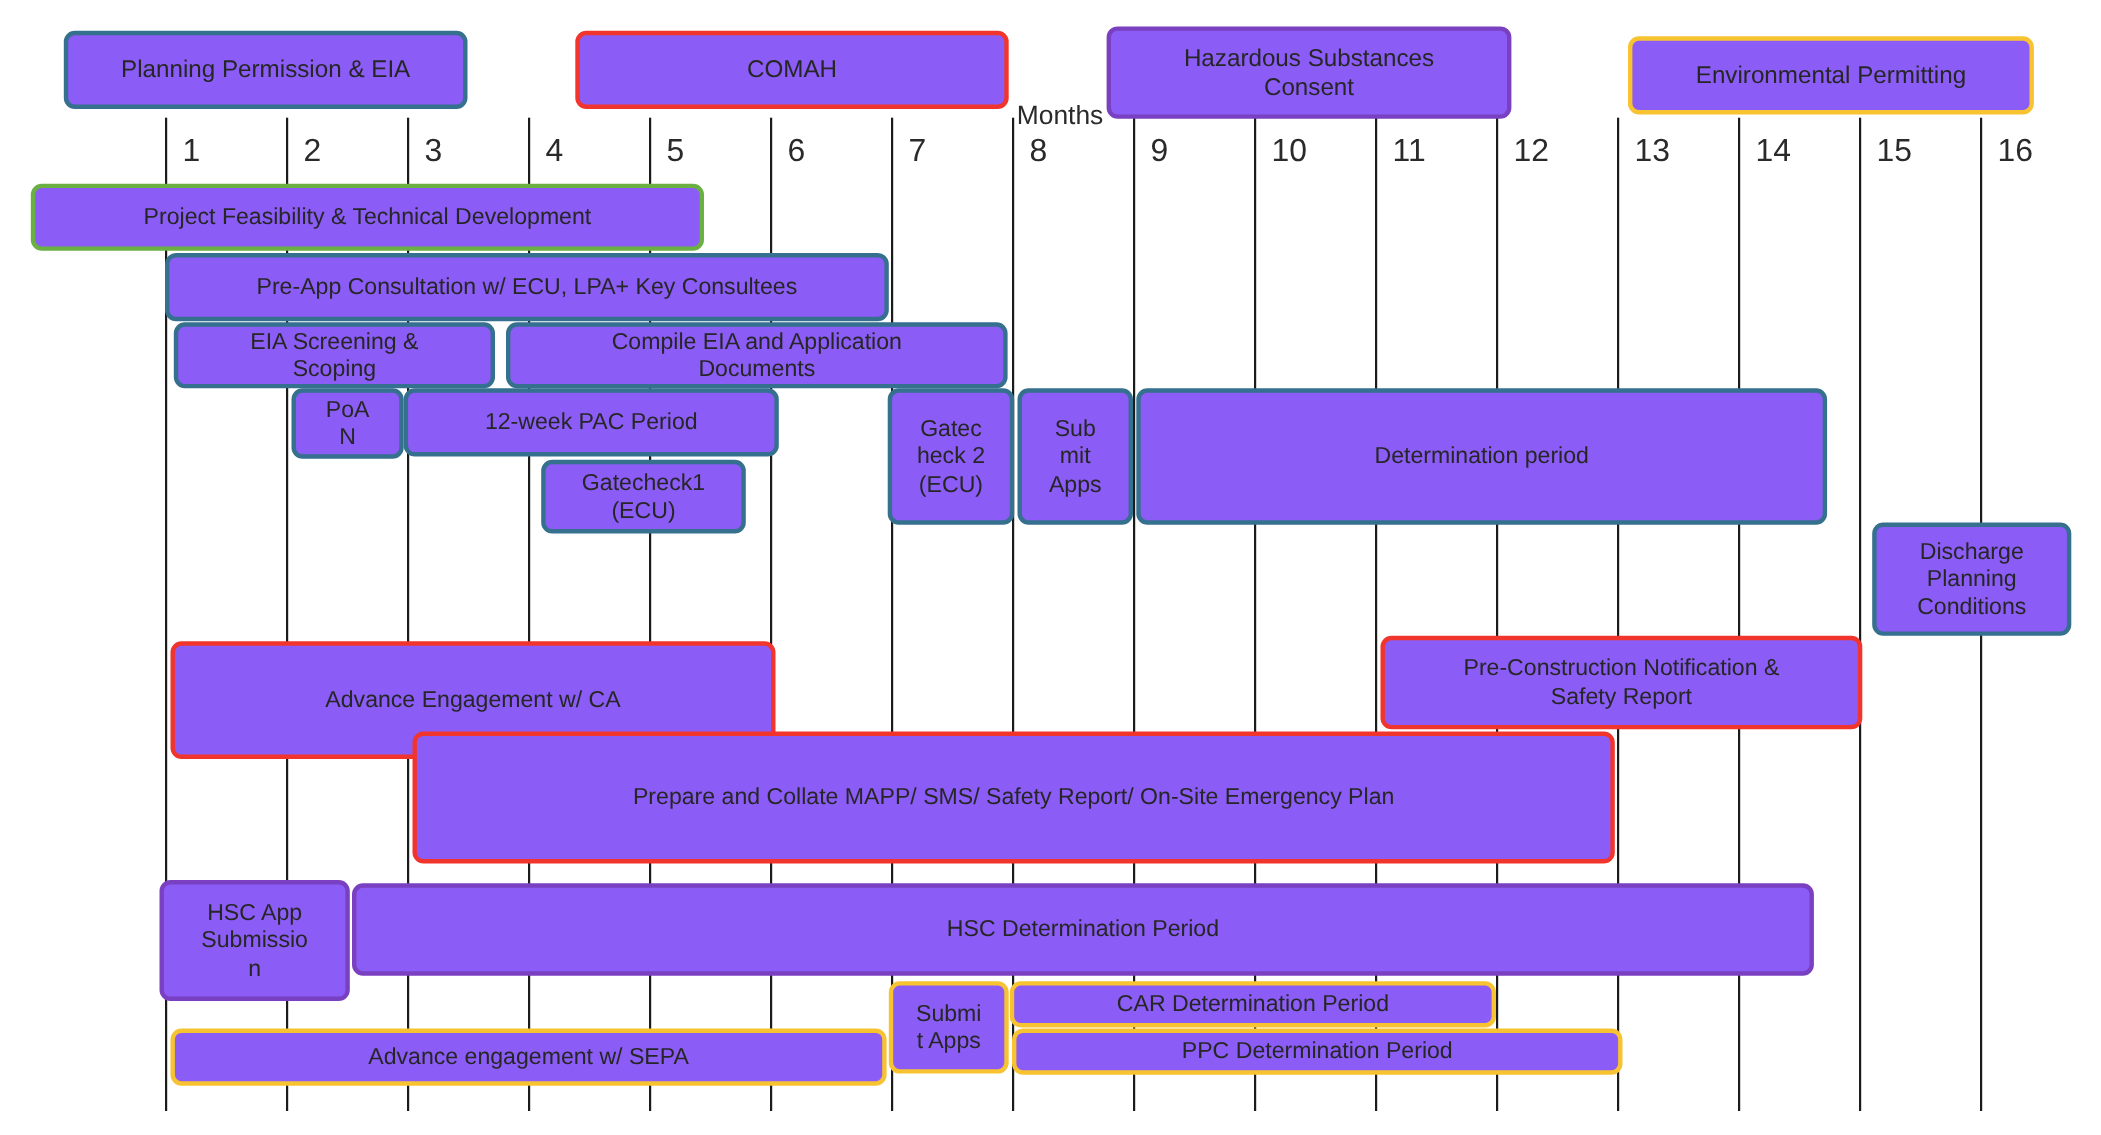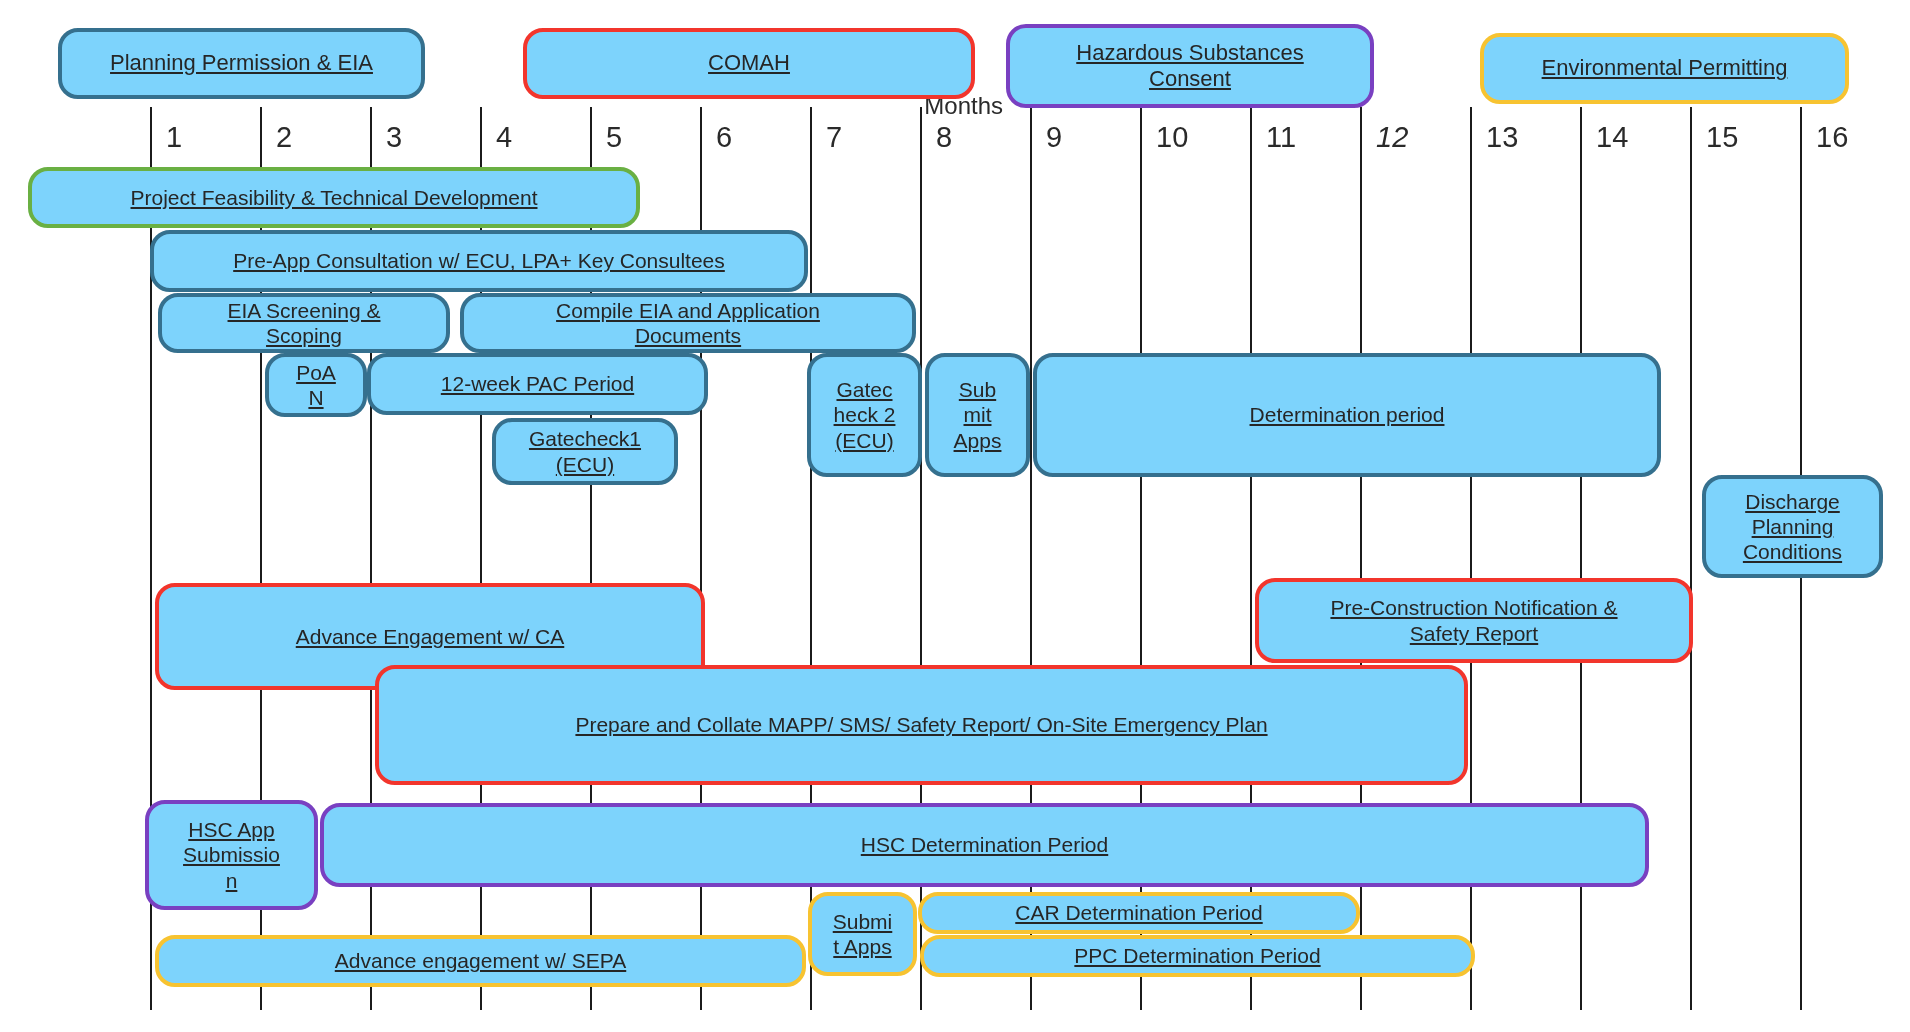--- a/index.html
+++ b/index.html
@@ -2,23 +2,23 @@
 <html><head>
 <meta charset="utf-8">
 <style>
   html,body{margin:0;padding:0;background:#ffffff;}
   body{width:1910px;height:1032px;overflow:hidden;
        font-family:"Liberation Sans","DejaVu Sans",sans-serif;color:#2a2a2a;}
   #chart{position:relative;width:1910px;height:1032px;background:#fff;}
   .gridline{position:absolute;width:2px;background:#1b1b1b;}
   .month-num{position:absolute;font-size:29px;color:#2a2a2a;}
   .months-caption{position:absolute;font-size:24px;color:#2a2a2a;text-align:right;}
-  .bar,.hdr{position:absolute;background:#7dd3fc;border:4px solid #888;border-radius:20px;
+  .bar,.hdr{position:absolute;background:#8b5cf6;border:4px solid #888;border-radius:10px;
        box-sizing:border-box;display:flex;align-items:center;justify-content:center;
-       text-align:center;white-space:pre-line;font-size:21px;line-height:1.2;color:#262626;text-decoration:underline;}
+       text-align:center;white-space:pre-line;font-size:21px;line-height:1.2;color:#262626;}
   .hdr{font-size:22px;}
 </style>
 </head>
 <body>
 
 <div id="chart">
   <div id="gridlines">
       <div class="gridline" style="left: 150px; top: 107px; height: 903px; background: rgb(27, 27, 27);"></div>
       <div class="gridline" style="left: 260px; top: 107px; height: 903px; background: rgb(27, 27, 27);"></div>
       <div class="gridline" style="left: 370px; top: 107px; height: 903px; background: rgb(27, 27, 27);"></div>
@@ -41,30 +41,30 @@
       <div class="month-num" style="left: 276px; top: 121px;">2</div>
       <div class="month-num" style="left: 386px; top: 121px;">3</div>
       <div class="month-num" style="left: 496px; top: 121px;">4</div>
       <div class="month-num" style="left: 606px; top: 121px;">5</div>
       <div class="month-num" style="left: 716px; top: 121px;">6</div>
       <div class="month-num" style="left: 826px; top: 121px;">7</div>
       <div class="month-num" style="left: 936px; top: 121px;">8</div>
       <div class="month-num" style="left: 1046px; top: 121px;">9</div>
       <div class="month-num" style="left: 1156px; top: 121px;">10</div>
       <div class="month-num" style="left: 1266px; top: 121px;">11</div>
-      <div class="month-num" style="left: 1376px; top: 121px; font-style: italic;">12</div>
+      <div class="month-num" style="left: 1376px; top: 121px;">12</div>
       <div class="month-num" style="left: 1486px; top: 121px;">13</div>
       <div class="month-num" style="left: 1596px; top: 121px; text-align: center;">14</div>
       <div class="month-num" style="left: 1706px; top: 121px;">15</div>
       <div class="month-num" style="left: 1816px; top: 121px;">16</div>
     </div>
   <div class="months-caption" id="months-caption" style="left: 895px; top: 92px; width: 108px;">Months</div>
   <div id="headers">
       <div class="hdr" style="left: 58px; top: 28px; width: 367px; height: 71px; border-color: rgb(53, 112, 142);">Planning Permission &amp; EIA</div>
-      <div class="hdr" style="left: 523px; top: 28px; width: 452px; height: 71px; border-color: rgb(242, 53, 44);">COMAH</div>
+      <div class="hdr" style="left: 523px; top: 28px; width: 394px; height: 71px; border-color: rgb(242, 53, 44);">COMAH</div>
       <div class="hdr" style="left: 1006px; top: 24px; width: 368px; height: 84px; border-color: rgb(121, 64, 193);">Hazardous Substances
 Consent</div>
       <div class="hdr" style="left: 1480px; top: 33px; width: 369px; height: 71px; border-color: rgb(247, 195, 49); text-align: right;">Environmental Permitting</div>
     </div>
   <div id="bars">
       <div class="bar" style="left: 28px; top: 167px; width: 612px; height: 61px; border-color: rgb(106, 176, 67);">Project Feasibility &amp; Technical Development</div>
       <div class="bar" style="left: 150px; top: 230px; width: 658px; height: 62px; border-color: rgb(53, 112, 142);">Pre-App Consultation w/ ECU, LPA+ Key Consultees</div>
       <div class="bar" style="left: 158px; top: 293px; width: 292px; height: 60px; border-color: rgb(53, 112, 142);">EIA Screening &amp;
 Scoping</div>
       <div class="bar" style="left: 460px; top: 293px; width: 456px; height: 60px; border-color: rgb(53, 112, 142);">Compile EIA and Application

